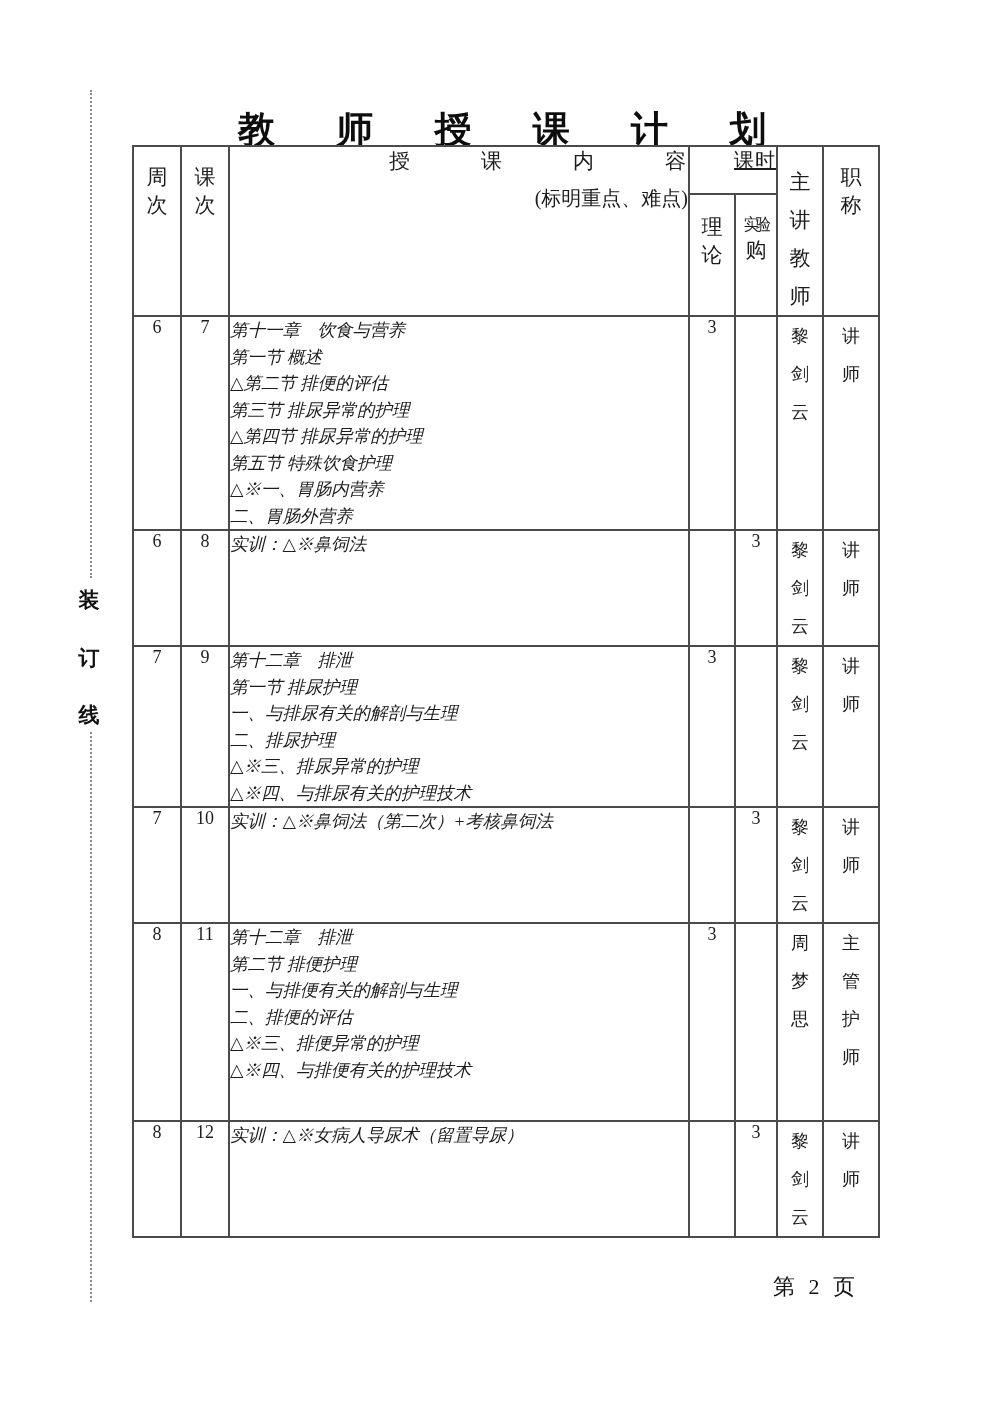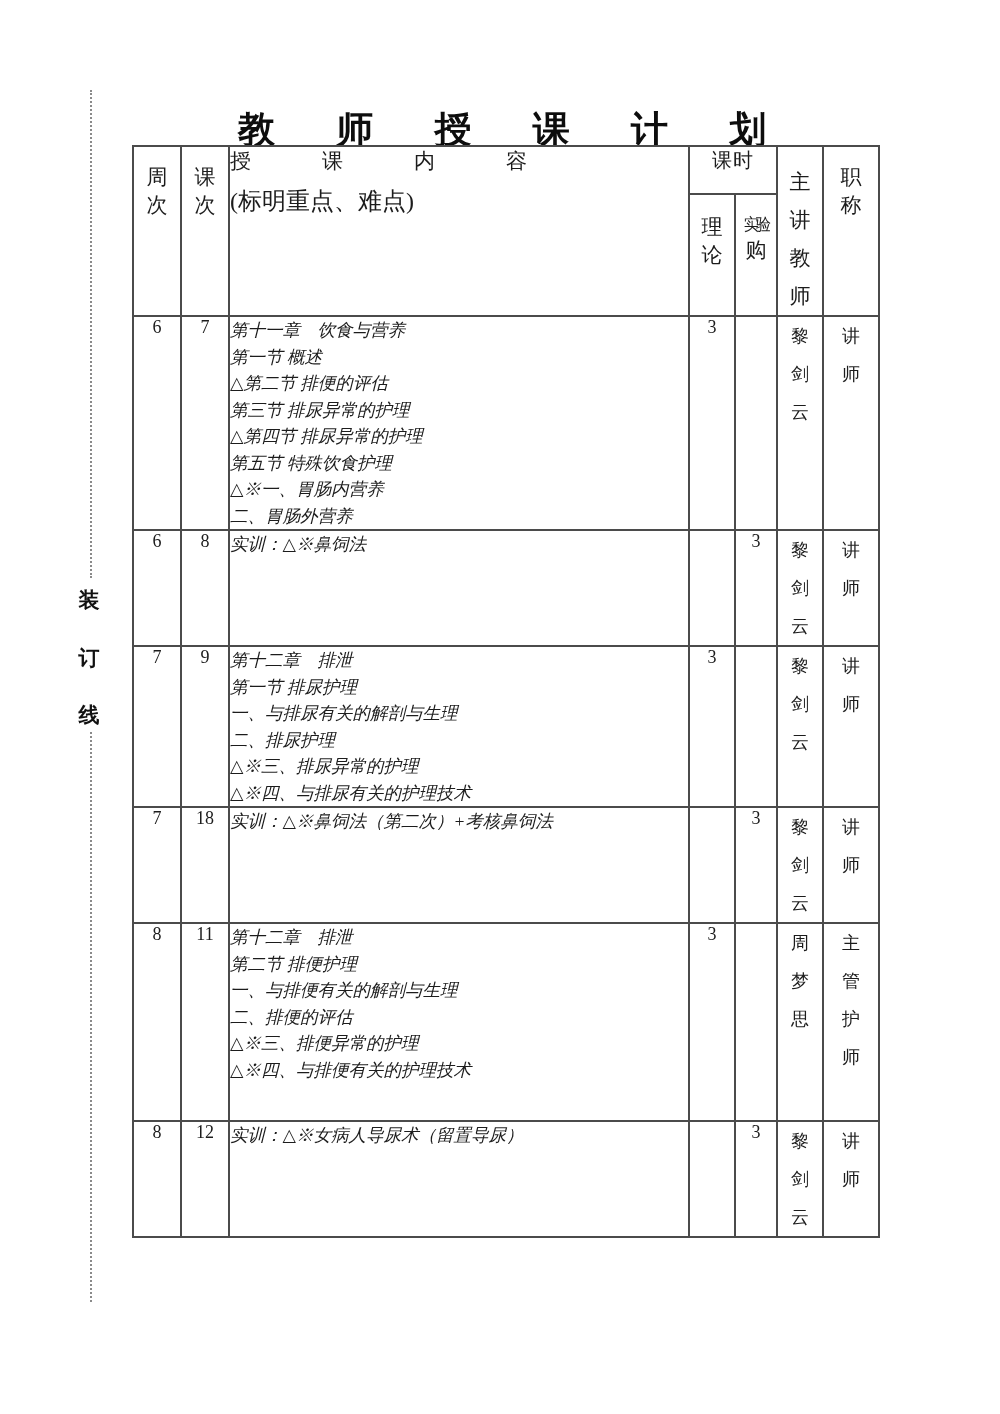--- a/index.html
+++ b/index.html
@@ -43,35 +43,35 @@
   }
   
   tr.hrow1{height:45px;}
   tr.hrow2{height:115px;}
   th.vspread{font-size:21px;}
   th.vspread .vbox{
     height:100%;box-sizing:border-box;
     display:flex;flex-direction:column;justify-content:space-between;
     align-items:center;padding:16px 0 12px 0;
   }
-  th.hours-head{font-size:20px;vertical-align:middle;text-align:center;letter-spacing:1px;}
+  th.hours-head{font-size:20px;vertical-align:middle;text-align:right;letter-spacing:1px;text-decoration:underline;}
   th.sub-head .vbox{
     height:100%;box-sizing:border-box;
     display:flex;flex-direction:column;justify-content:space-between;
     align-items:center;padding:18px 0 20px 0;font-size:21px;
   }
   th.sub-head .squeeze{letter-spacing:-3px;font-size:17px;transform:scaleX(.88);}
   th.teacher-head .vbox{
     height:100%;box-sizing:border-box;
     display:flex;flex-direction:column;align-items:center;
     padding-top:16px;font-size:21px;line-height:38px;
   }
-  th.content-head{vertical-align:middle;text-align:left;}
+  th.content-head{vertical-align:middle;text-align:right;}
   .content-head-line1{font-size:21px;letter-spacing:2px;}
-  .content-head-line2{font-size:24px;margin-top:10px;}
+  .content-head-line2{font-size:20px;margin-top:10px;}
   
   td.num{
     text-align:center;font-size:18px;padding-top:5px;
   }
   td.content{
     padding:4px 6px 4px 9px;font-size:17.5px;line-height:26.5px;font-style:italic;
   }
   td.vert{
     text-align:center;font-size:18px;padding-top:6px;line-height:38px;
   }
@@ -216,21 +216,21 @@
             <div>剑</div>
             <div>云</div>
           </td>
           <td class="vert">
             <div>讲</div>
             <div>师</div>
           </td>
         </tr>
         <tr style="height: 115px;">
           <td class="num">7</td>
-          <td class="num">18</td>
+          <td class="num">10</td>
           <td class="content">
             <div class="content-line">实训：△※鼻饲法（第二次）+考核鼻饲法</div>
           </td>
           <td class="num"></td>
           <td class="num">3</td>
           <td class="vert">
             <div>黎</div>
             <div>剑</div>
             <div>云</div>
           </td>
@@ -278,14 +278,15 @@
             <div>云</div>
           </td>
           <td class="vert">
             <div>讲</div>
             <div>师</div>
           </td>
         </tr>
       </tbody>
   </table>
 
+  <div class="footer">第 2 页</div>
 
 </div>
 
 </body></html>

